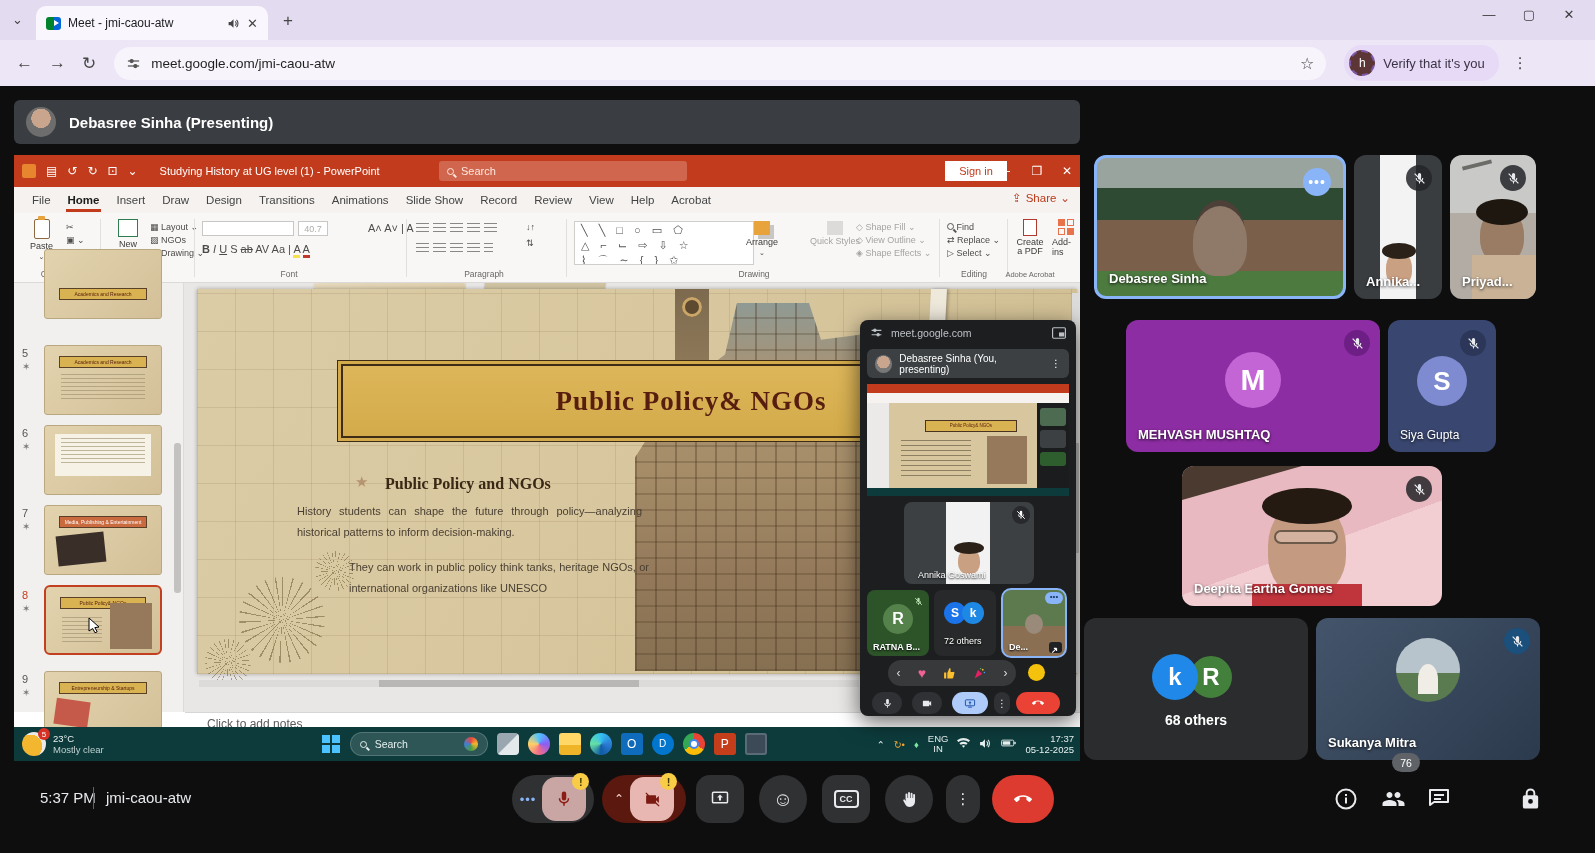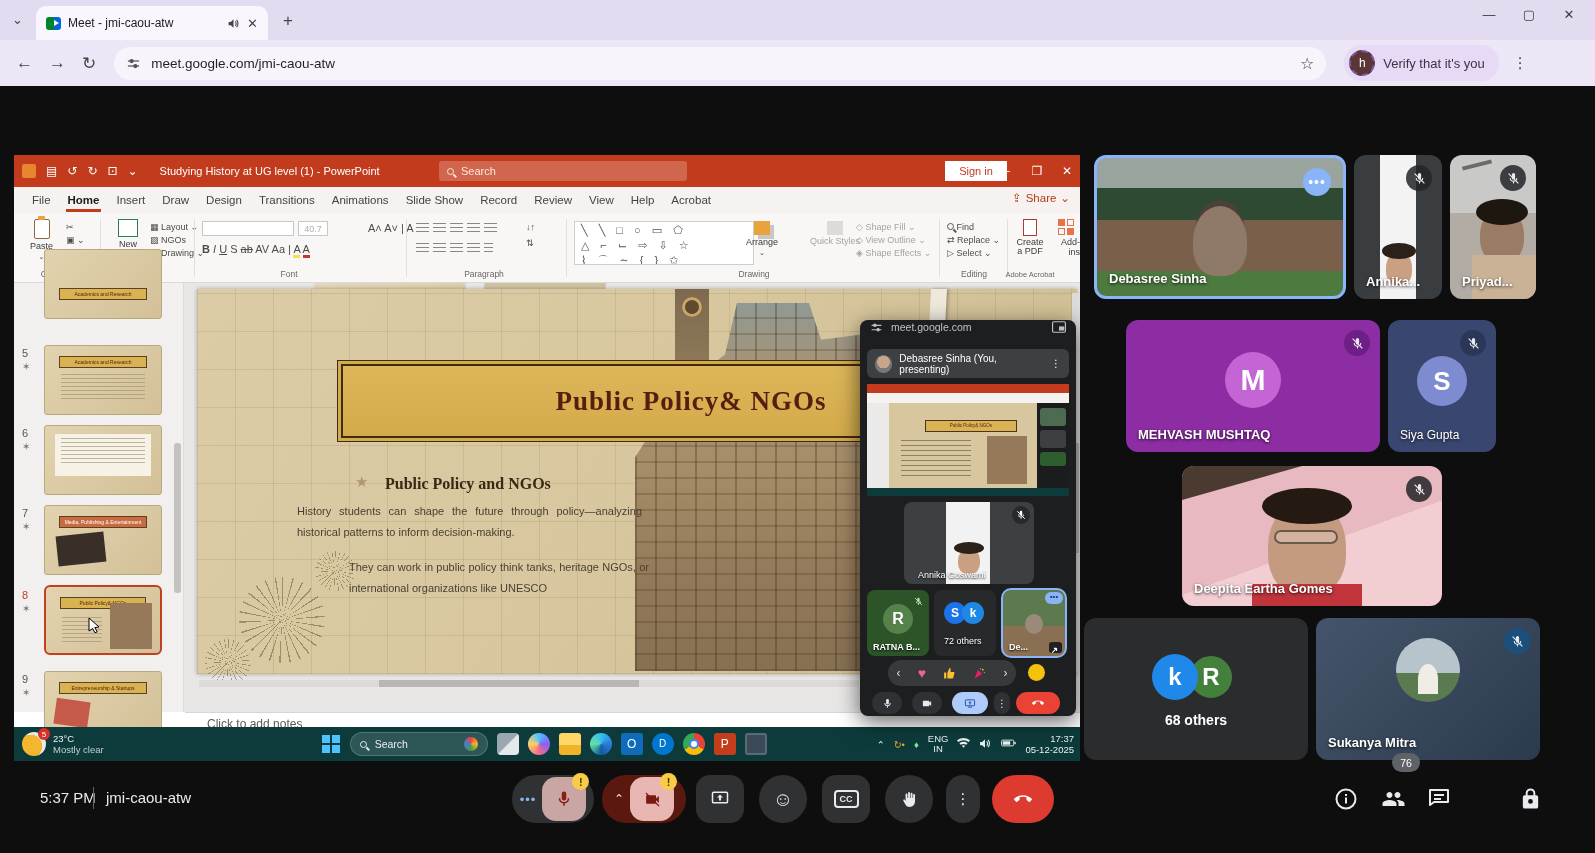--- a/index.html
+++ b/index.html
@@ -91,21 +91,21 @@
   .wtxt{font-size:9.5px;line-height:11px;}
   .startbtn{margin-left:218px;width:18px;height:18px;display:grid;grid-template-columns:8px 8px;grid-gap:2px;}
   .startbtn i{background:#4cc2ff;}
   .tsearch{margin-left:10px;width:138px;height:24px;border-radius:12px;background:rgba(255,255,255,.14);border:1px solid rgba(255,255,255,.18);display:flex;align-items:center;gap:8px;padding:0 9px;font-size:10.5px;color:#e6efef;}
   .tball{margin-left:auto;width:14px;height:14px;border-radius:50%;background:conic-gradient(#e8453c,#f2b630,#4b9b43,#3f7fd6,#e8453c);}
   .ticon{width:22px;height:22px;border-radius:4px;margin-left:9px;flex:none;}
   .tray{margin-left:auto;display:flex;align-items:center;gap:9px;margin-right:6px;font-size:9.5px;}
   .clockcol{text-align:right;line-height:11px;font-size:9.5px;}
   
   .pip{left:846px;top:165px;width:216px;height:396px;background:#1d1e20;border-radius:8px;box-shadow:0 6px 22px rgba(0,0,0,.6);overflow:hidden;}
-  .pip-head{height:25px;display:flex;gap:8px;padding:1px 10px;color:#bdc1c6;font-size:10.5px;}
+  .pip-head{height:25px;display:flex;align-items:center;gap:8px;padding:1px 10px;color:#bdc1c6;font-size:10.5px;}
   .pip-self{position:absolute;left:7px;top:29px;width:202px;height:29px;background:#3c4043;border-radius:6px;display:flex;align-items:center;gap:7px;padding:0 8px;color:#fff;font-size:10px;}
   .pip-shot{position:absolute;left:7px;top:64px;width:202px;height:112px;background:#d8c79e;overflow:hidden;}
   .pip-tile{position:absolute;border-radius:8px;overflow:hidden;}
   .ptlabel{position:absolute;left:6px;bottom:4px;color:#fff;font-size:9px;font-weight:bold;text-shadow:0 1px 2px #000;white-space:nowrap;}
   .micoff{position:absolute;right:4px;top:4px;width:18px;height:18px;border-radius:50%;background:rgba(32,33,36,.75);display:flex;align-items:center;justify-content:center;}
   .avcircle{border-radius:50%;color:#fff;display:flex;align-items:center;justify-content:center;font-weight:bold;}
   .pip-react{position:absolute;left:28px;top:340px;width:128px;height:26px;border-radius:13px;background:#37393b;display:flex;align-items:center;justify-content:space-around;color:#ddd;font-size:12px;}
   .pip-ctl{position:absolute;top:372px;width:30px;height:22px;border-radius:11px;background:#303134;display:flex;align-items:center;justify-content:center;}
   
   .tile{position:absolute;border-radius:12px;overflow:hidden;background:#2a2c2d;}
@@ -163,20 +163,24 @@
   </div>
   <div class="verify">
     <span class="verify-av">h</span>
     <span class="verify-txt">Verify that it's you</span>
   </div>
   <span style="margin-left:14px;font-size:15px;color:#444;">⋮</span>
 </div>
 
 <div class="abs meet">
 
+  <div class="abs banner">
+    <span class="banner-av"></span>
+    <span class="banner-name">Debasree Sinha (Presenting)</span>
+  </div>
 
   <div class="abs shared">
 
     <div class="abs ppt-title">
       <span class="qa" style="width:14px;height:14px;background:#e8852f;border-radius:2px;display:inline-block;margin-left:8px;"></span>
       <span class="qa">▤</span>
       <span class="qa">↺</span>
       <span class="qa">↻</span>
       <span class="qa">⊡</span>
       <span class="qa">⌄</span>
@@ -269,21 +273,21 @@
       <div class="abs rsm" style="left:933px;top:34px;">▷ <span>Select</span> ⌄</div>
       <div class="glabel" style="left:930px;width:60px;">Editing</div>
       <div class="gdiv" style="left:993px;"></div>
 
       <div class="bigbtn" style="left:999px;top:6px;width:34px;">
         <span style="width:14px;height:17px;border:1.5px solid #b03a2e;background:#fff;"></span>
         <span style="white-space:normal;text-align:center;line-height:9px;">Create a PDF</span>
       </div>
       <div class="glabel" style="left:985px;width:62px;font-size:7.5px;">Adobe Acrobat</div>
 
-      <div class="bigbtn" style="left:1038px;top:6px;text-align:right;">
+      <div class="bigbtn" style="left:1038px;top:6px;">
         <span style="width:16px;height:16px;display:grid;grid-template-columns:7px 7px;grid-gap:2px;">
             <i style="background:#e8734a;"></i>
             <i style="border:1.5px solid #e8734a;"></i>
             <i style="border:1.5px solid #e8734a;"></i>
             <i style="background:#e8734a;"></i>
           </span>
         <span>Add-ins</span>
       </div>
     </div>
 

